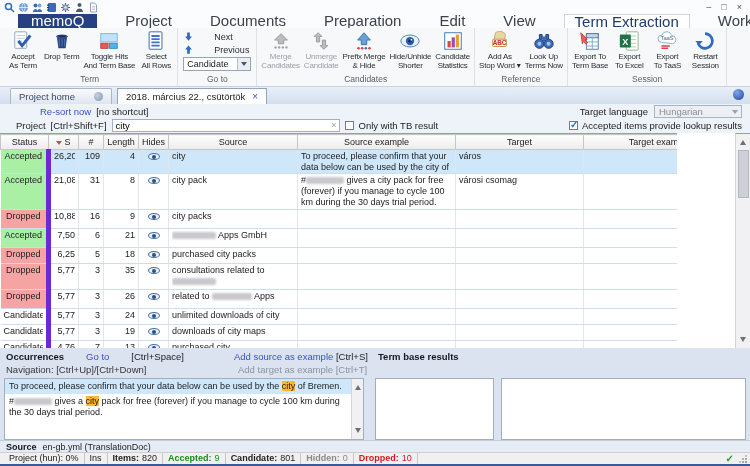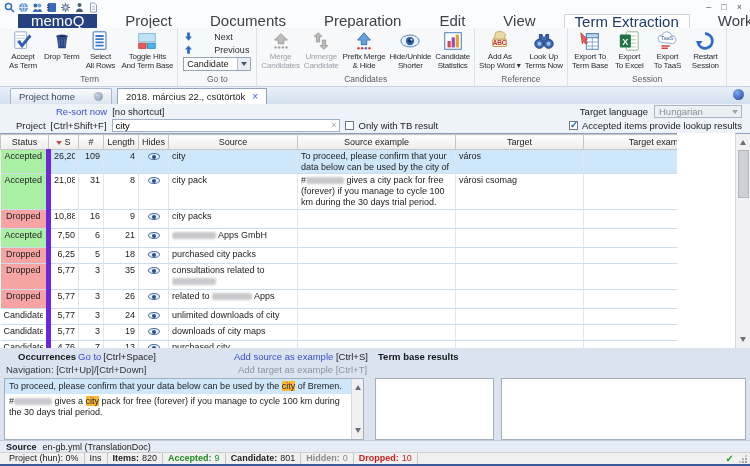--- a/index.html
+++ b/index.html
@@ -44,21 +44,21 @@
   .doctabs { position:absolute; top:87px; left:0; width:750px; height:17px; background:linear-gradient(#e9eff8,#d3dfef); display:flex; align-items:flex-end; padding-left:10px; }
   .dtab { height:16px; display:flex; align-items:center; gap:5px; padding:0 8px; font-size:9.5px; white-space:nowrap; }
   .dtab.home { background:linear-gradient(#fafbfd,#dee5ef); border:1px solid #a7b6ca; border-bottom:0; color:#3a475e; min-width:102px; justify-content:space-between; border-radius:2px 2px 0 0; }
   .dtab.active { background:#fff; border:1px solid #93a4bd; border-bottom:0; color:#222; margin-left:5px; }
   .homedot { width:9px; height:9px; border-radius:50%; background:radial-gradient(circle at 35% 35%, #c7d2e0, #8294ac); display:inline-block; }
   .tabclose { color:#3a66c8; font-size:10px; margin-left:2px; }
   .helpicon { position:absolute; right:6px; top:2px; width:11px; height:11px; border-radius:50%; background:radial-gradient(circle at 35% 30%, #7aa8f0, #2a3f9e); }
 
   
   .fpanel { position:absolute; top:104px; left:0; width:750px; height:29px; background:#eef2f9; font-size:9.5px; }
-  .frow1 { position:absolute; left:28px; top:2px; display:flex; gap:5px; align-items:center;padding-left:28px; }
+  .frow1 { position:absolute; left:12px; top:2px; display:flex; gap:5px; align-items:center;padding-left:28px; }
   .frow1r { position:absolute; right:8px; top:1px; display:flex; gap:6px; align-items:center; }
   .frow2 { position:absolute; left:16px; top:15px; display:flex; gap:5px; align-items:center; }
   .frow2r { position:absolute; right:8px; top:16px; display:flex; gap:4px; align-items:center; }
   .link { color:#3b4fc8; }
   .inputwrap { position:relative; }
   .finput { width:228px; height:13px; border:1px solid #9fb0c4; background:#fff; font-family:"Liberation Sans",sans-serif; font-size:9.5px; padding:0 14px 0 3px; }
   .clearx { position:absolute; right:3px; top:0; color:#9aa2ac; font-size:9px; line-height:13px; }
   .cb { width:9px; height:9px; border:1px solid #707b88; background:#fff; display:inline-block; position:relative; flex:none; }
   .cb.checked::after { content:"✓"; position:absolute; left:0; top:-3px; color:#2a6ad0; font-size:10px; font-weight:bold; }
   .tlselect { width:88px; height:13px; border:1px solid #aab4c2; background:#eceff3; color:#8a8f98; display:flex; align-items:center; padding-left:4px; }
@@ -83,21 +83,21 @@
   .hl { background:#ffb636; }
   .vscroll { position:absolute; top:133px; right:0; width:15px; height:215px; background:#f1f1f3; border-left:1px solid #d5d5d9; border-top:1px solid #8aa0b8; }
   .sbarrow { position:absolute; left:4px; width:0; height:0; border-left:3.5px solid transparent; border-right:3.5px solid transparent; }
   .sb-up { top:6px; border-bottom:5px solid #6a7078; }
   .sb-down { bottom:6px; border-top:5px solid #6a7078; }
   .sbthumb { position:absolute; left:2px; top:16px; width:11px; height:48px; background:#cdd1d7; border:1px solid #b4b8be; }
 
   
   .occpanel { position:absolute; top:348px; left:0; width:750px; height:104px; background:#dbe3f0; font-size:9.5px; }
   .occtitle { font-weight:bold; color:#15181d; }
-  .occhead1 { position:absolute; left:18px; top:3px; display:flex; gap:2px; align-items:flex-start; }
+  .occhead1 { position:absolute; left:6px; top:3px; display:flex; gap:22px; align-items:flex-start; }
   .occhead2 { position:absolute; left:6px; top:16px; color:#33363c; }
   .addsrc { position:absolute; left:234px; top:3px; }
   .addtgt { position:absolute; left:238px; top:16px; color:#8b93a4; }
   .tbtitle { position:absolute; left:378px; top:3px; font-weight:bold; color:#15181d; }
   .occbox { position:absolute; left:4px; top:30px; width:360px; height:62px; background:#fff; border:1px solid #a2aebc; overflow:hidden; }
   .occ { padding:2px 16px 2px 4px; line-height:11px; font-size:9px; }
   .occ.selected { background:#cfe7fb; }
   .occscroll { position:absolute; right:0; top:0; width:12px; height:100%; background:#f1f1f3; border-left:1px solid #d5d5d9; }
   .occscroll .sbarrow { left:2.5px; }
   .tbbox { position:absolute; top:30px; height:62px; background:#fff; border:1px solid #a2aebc; }
@@ -199,30 +199,30 @@
               <path d="M7 12l4 5 9-11" fill="none" stroke="#2e5fa8" stroke-width="3.2"></path>
             </svg></span><span class="rlabel">Accept
 As Term</span></div>
         <div class="rbtn"><span class="icon"><svg viewBox="0 0 24 24">
               <path d="M6.5 7.5h11L16 20H8z" fill="#26437e"></path>
               <ellipse cx="12" cy="7" rx="6.5" ry="2.2" fill="#3a5a9a"></ellipse>
               <ellipse cx="12" cy="6.8" rx="4.2" ry="1.2" fill="#16294f"></ellipse>
               <path d="M9 10v8M12 10v8M15 10v8" stroke="#5a7ab8" stroke-width="1" fill="none"></path>
             </svg></span><span class="rlabel">Drop Term</span></div>
         <div class="rbtn"><span class="icon"><svg viewBox="0 0 24 24">
-              <rect x="4.5" y="2" width="14" height="19" rx="1" fill="#fff" stroke="#2e5fa8"></rect>
-              <path d="M7 6.5h9M7 10h9M7 13.5h9M7 17h9" stroke="#3f74c8" stroke-width="2" fill="none"></path>
-            </svg></span><span class="rlabel">Select
-All Rows</span></div>
-        <div class="rbtn"><span class="icon"><svg viewBox="0 0 24 24">
               <rect x="3" y="4" width="18" height="9" fill="#bfe3f7" stroke="#7fb2d8"></rect>
               <rect x="3" y="14.5" width="8" height="5.5" fill="#e85a5a" stroke="#c04040"></rect>
               <rect x="12.5" y="14.5" width="8.5" height="5.5" fill="#49b8e8" stroke="#2a8ec0"></rect>
             </svg></span><span class="rlabel">Toggle Hits
 And Term Base</span></div>
+        <div class="rbtn"><span class="icon"><svg viewBox="0 0 24 24">
+              <rect x="4.5" y="2" width="14" height="19" rx="1" fill="#fff" stroke="#2e5fa8"></rect>
+              <path d="M7 6.5h9M7 10h9M7 13.5h9M7 17h9" stroke="#3f74c8" stroke-width="2" fill="none"></path>
+            </svg></span><span class="rlabel">Select
+All Rows</span></div>
       </div>
       <div class="rgrouplabel">Term</div>
     </div>
     <div class="rgroup">
       <div class="rbtns">
         <div class="gostack">
           <div class="goitem">
             <span class="gicon">
               <svg viewBox="0 0 16 16">
                 <path d="M8 14L3 8h3V2h4v6h3z" fill="#2e6bc0"></path>

